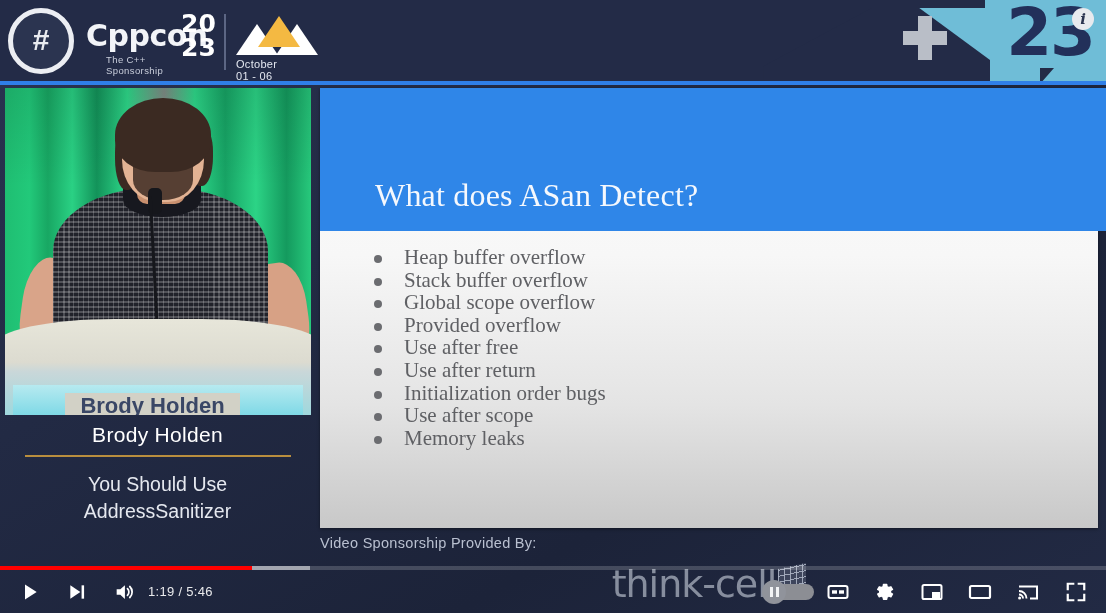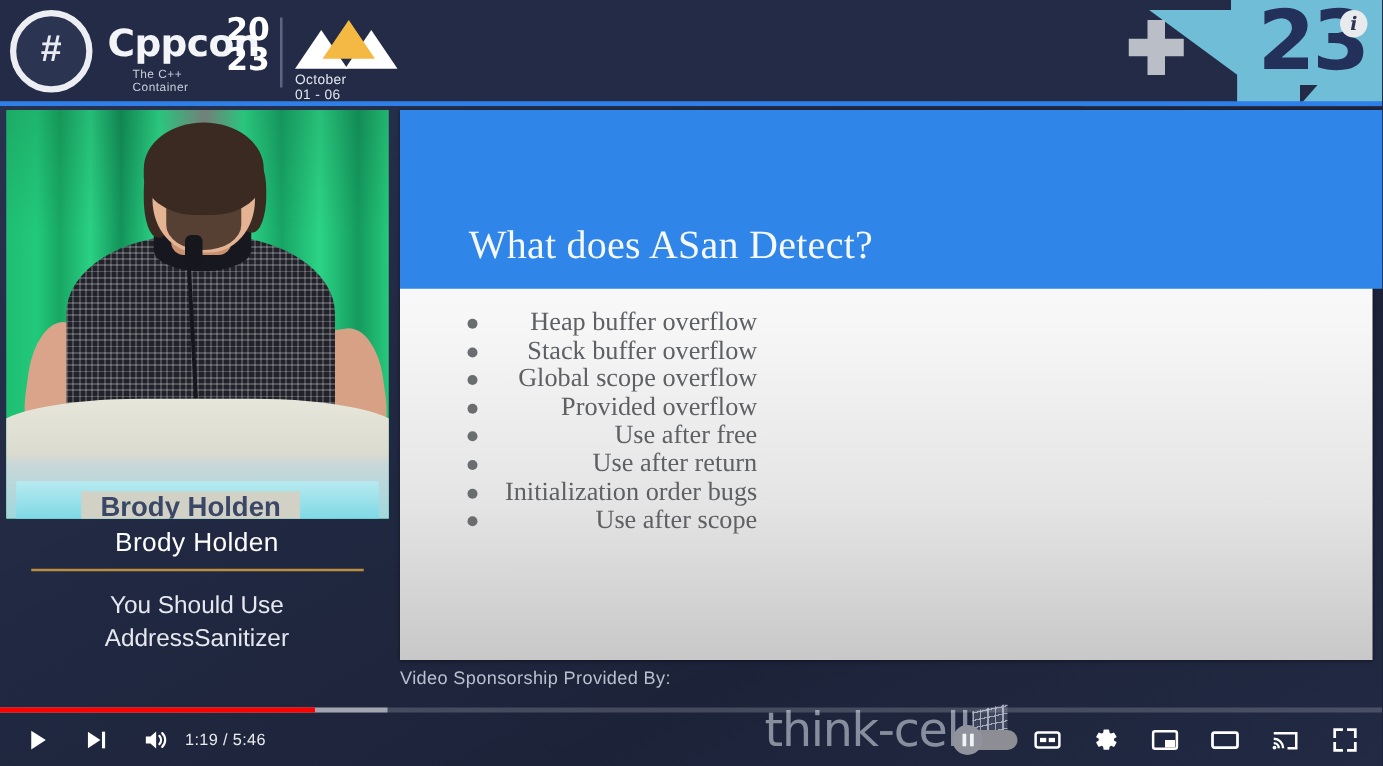--- a/index.html
+++ b/index.html
@@ -288,21 +288,21 @@
     position: absolute; left: 0; top: 0;
     width: 884px; height: 143px;
     background: #2f86e8;
   }
   .slide-title {
     position: absolute; left: 55px; bottom: 17px;
     color: #f5f8fd; font-size: 32px;
     font-family: "Liberation Serif", serif;
     letter-spacing: 0.2px;
   }
-  .slide-body { position: absolute; left: 0; top: 143px; width: 778px; height: 297px; text-align: right; }
+  .slide-body { position: absolute; left: 0; top: 143px; width: 778px; height: 297px; }
   ul.bullets { list-style: none; margin: 0; padding: 0; position: absolute; left: 48px; top: 15px; }
   ul.bullets li {
     position: relative;
     color: #5f6064;
     font-family: "Liberation Serif", serif;
     font-size: 21px;
     line-height: 22.6px;
     padding-left: 36px;
   }
   ul.bullets li::before {
@@ -391,21 +391,21 @@
     <div class="year-23">23</div>
     <div class="banner-dark-wedge2"></div>
     <div class="banner-dark-wedge"></div>
     <div class="plus-icon"></div>
     <div class="notch"></div>
 
     <div class="logo-group">
       <div class="logo-ring"></div>
       <div class="logo-hash">#</div>
       <div class="logo-word">Cppcon</div>
-      <div class="logo-sub">The C++ Container</div>
+      <div class="logo-sub">The C++ Sponsorship</div>
       <div class="logo-year">
         <div>20</div>
         <div>23</div>
       </div>
       <div class="logo-divider"></div>
       <div class="mtn-wrap">
         <div class="mtn m1"></div>
         <div class="mtn m3"></div>
         <div class="mtn m2"></div>
       </div>
@@ -455,20 +455,21 @@
     <div class="slide-body">
       <ul class="bullets">
         <li>Heap buffer overflow</li>
         <li>Stack buffer overflow</li>
         <li>Global scope overflow</li>
         <li>Provided overflow</li>
         <li>Use after free</li>
         <li>Use after return</li>
         <li>Initialization order bugs</li>
         <li>Use after scope</li>
+        <li>Memory leaks</li>
       </ul>
     </div>
   </div>
 
   <div class="sponsor-text">Video Sponsorship Provided By:</div>
   <div class="tc-logo">
     <span class="tc-word">think-cell</span><span class="tc-grid"></span>
   </div>
 
   <div class="progress">

